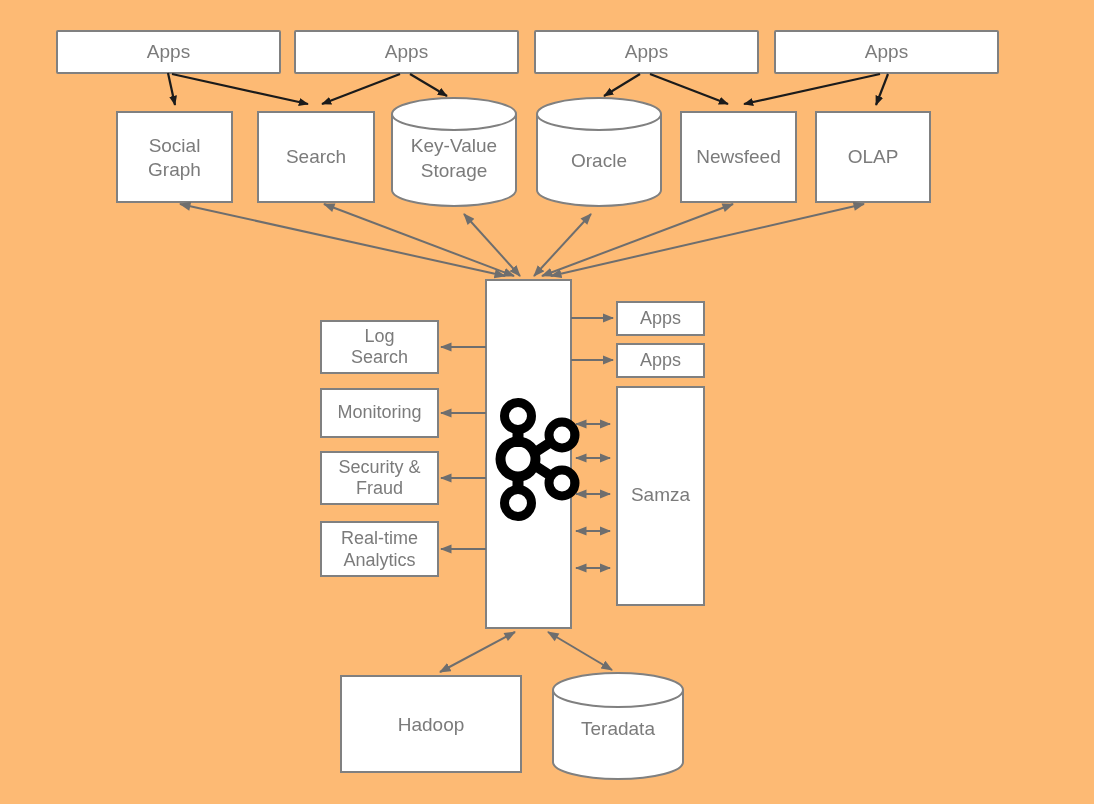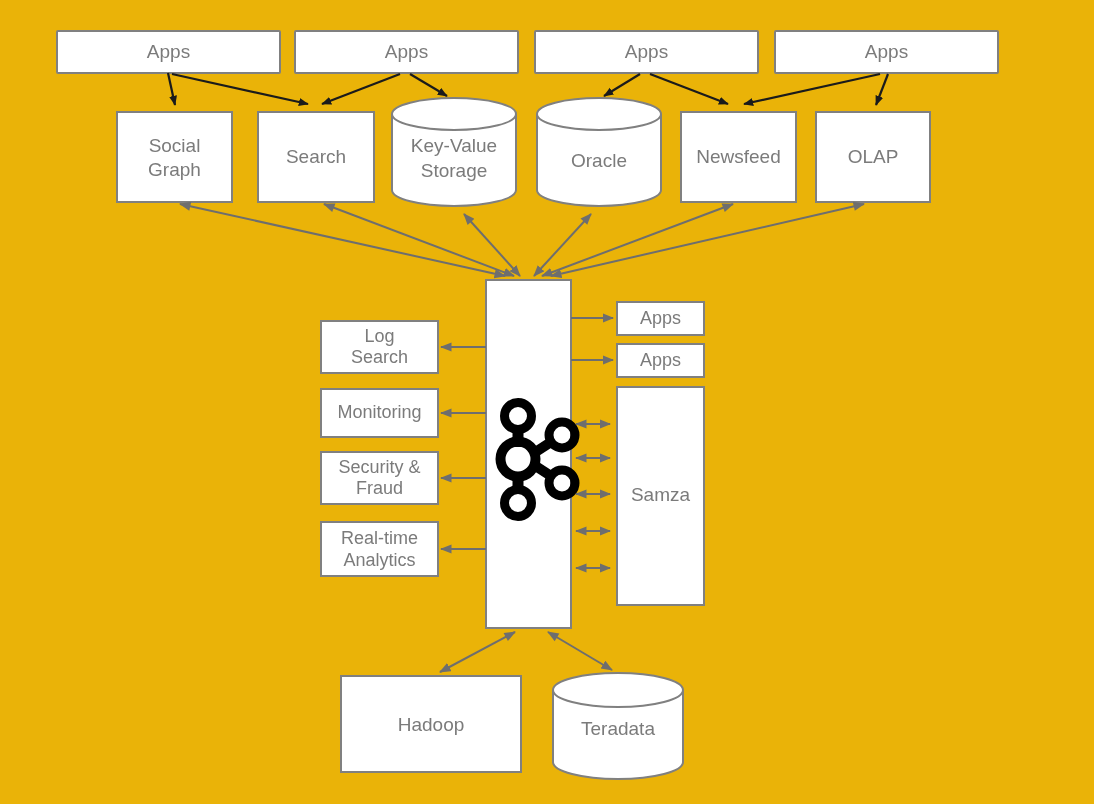--- a/index.html
+++ b/index.html
@@ -10,21 +10,21 @@
   body {
     width: 1094px;
     height: 804px;
     font-family: "Liberation Sans", sans-serif;
     overflow: hidden;
   }
   #diagram-root {
     position: relative;
     width: 1094px;
     height: 804px;
-    background: #eab308;
+    background: #fdba74;
     text-align: center;
   }
   svg#diagram {
     display: block;
     width: 1094px;
     height: 804px;
   }
   .node-rect {
     fill: #ffffff;
     stroke: #808080;

